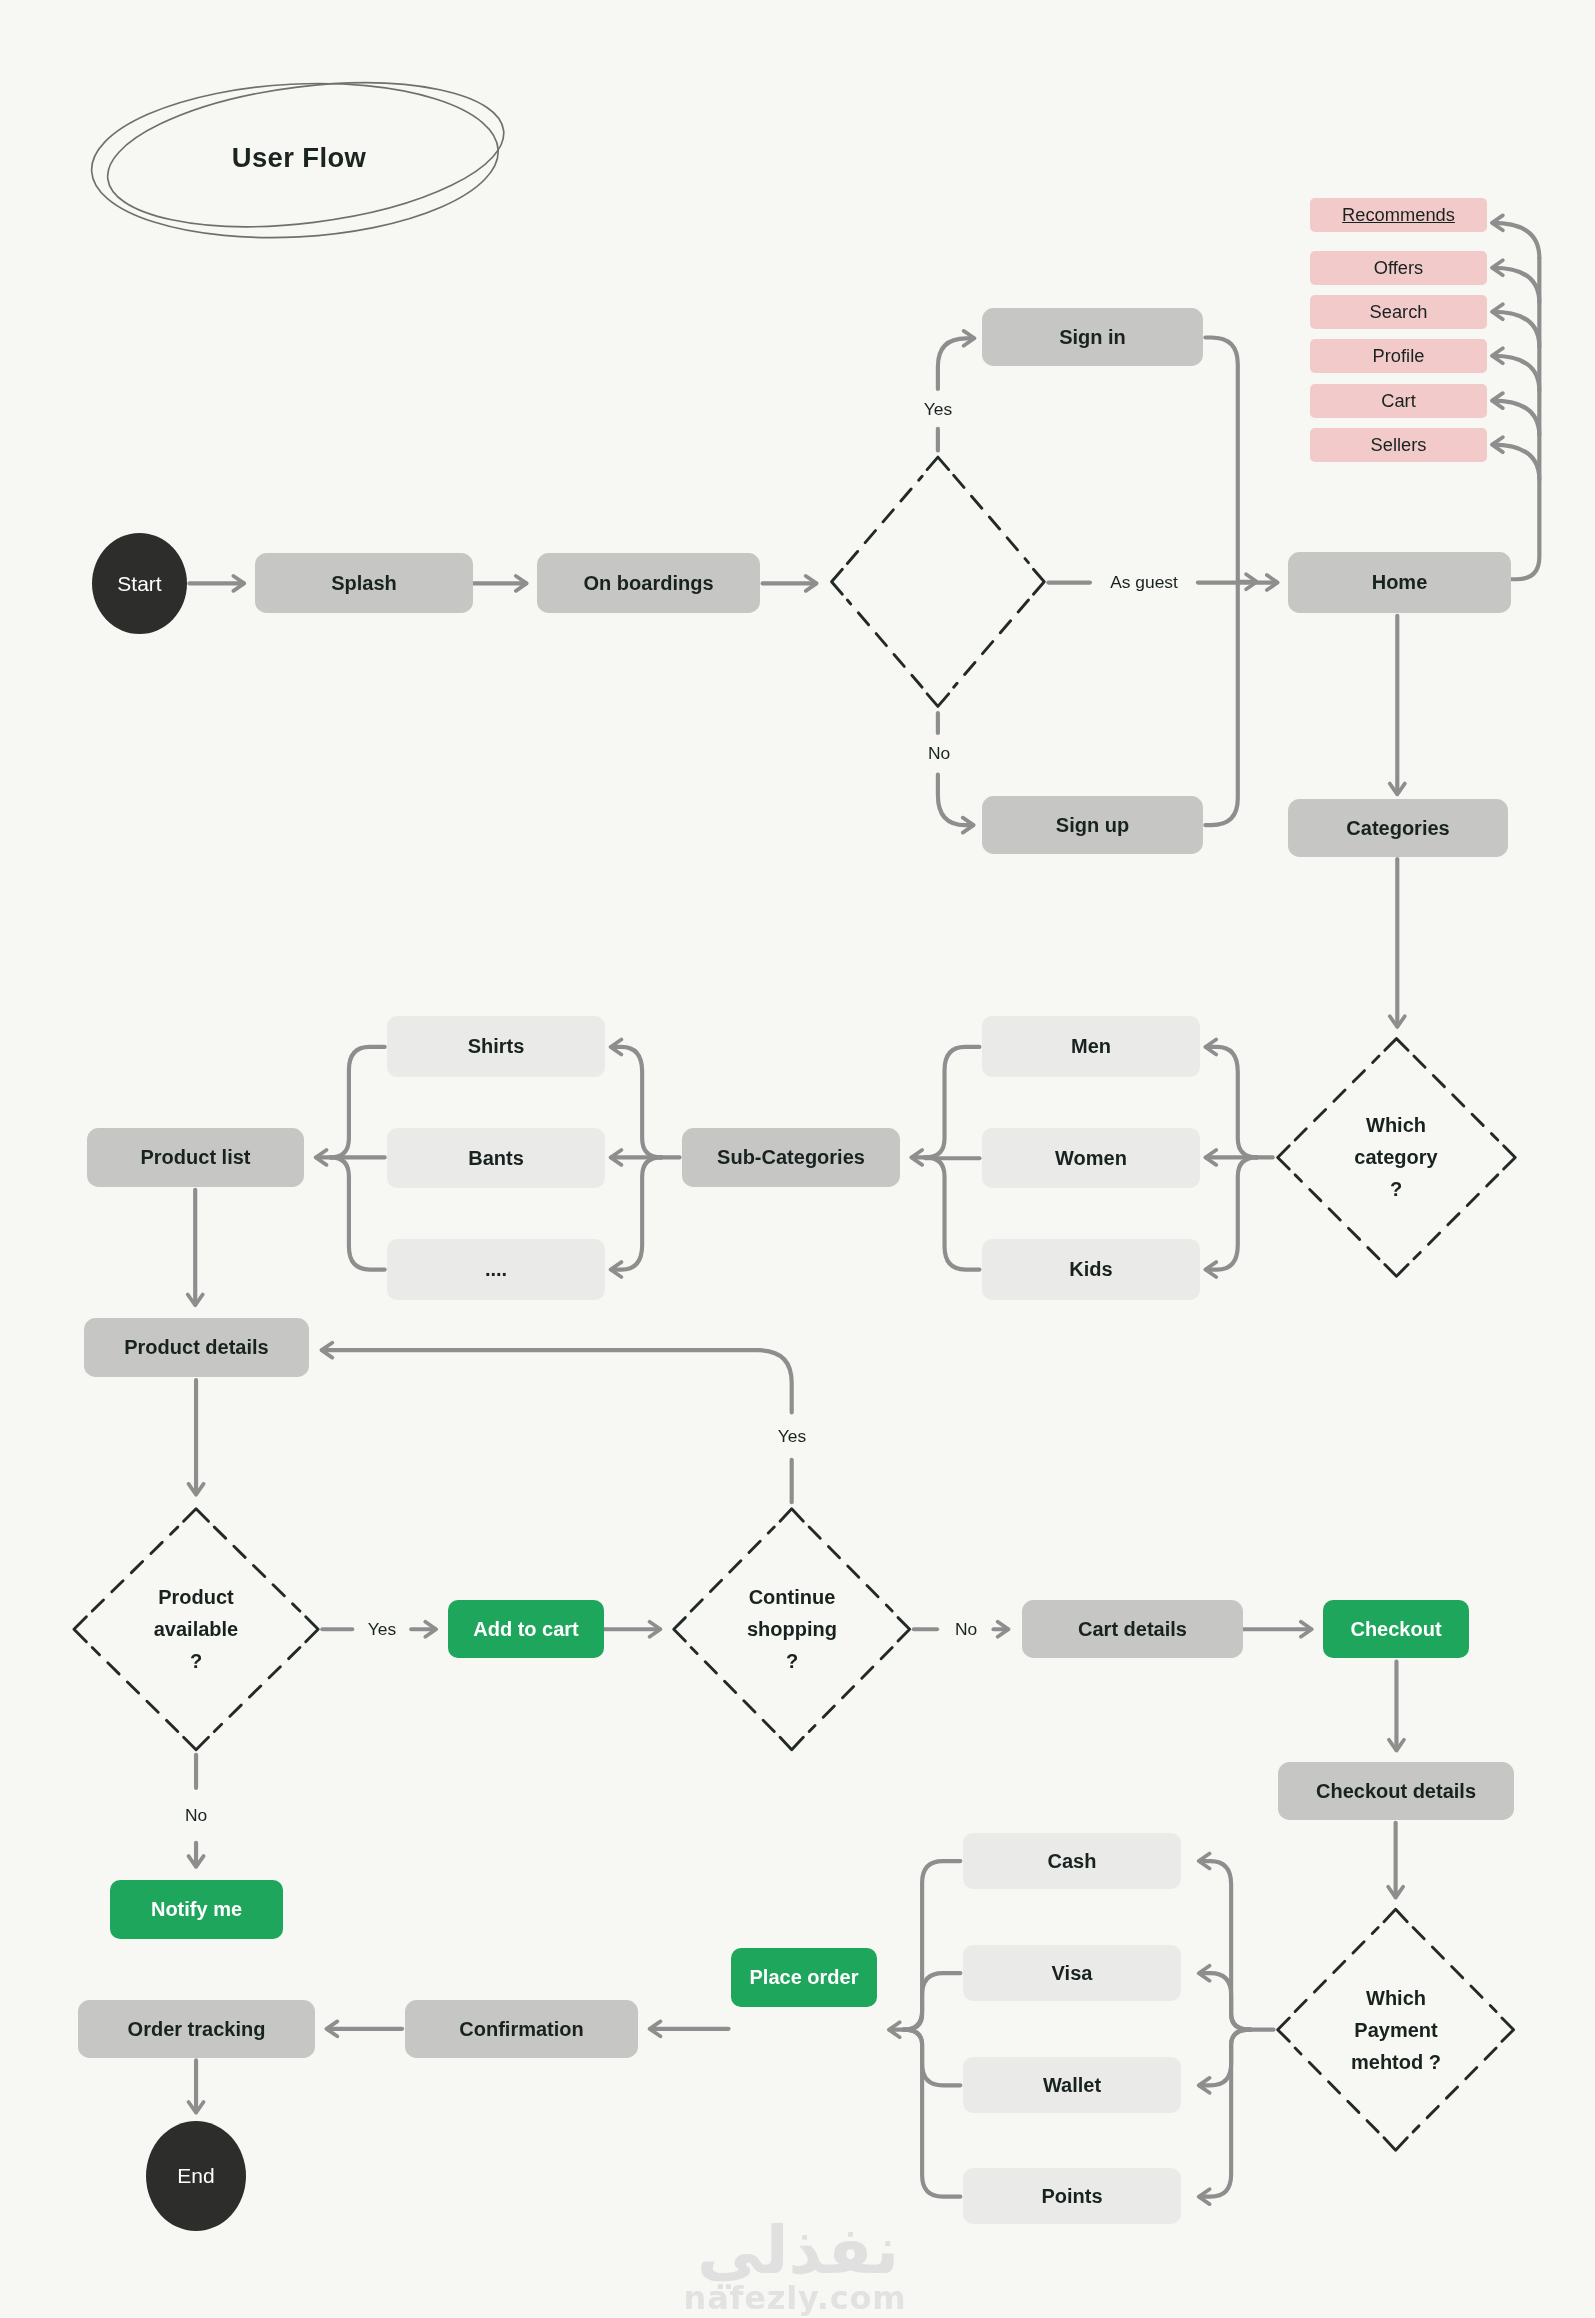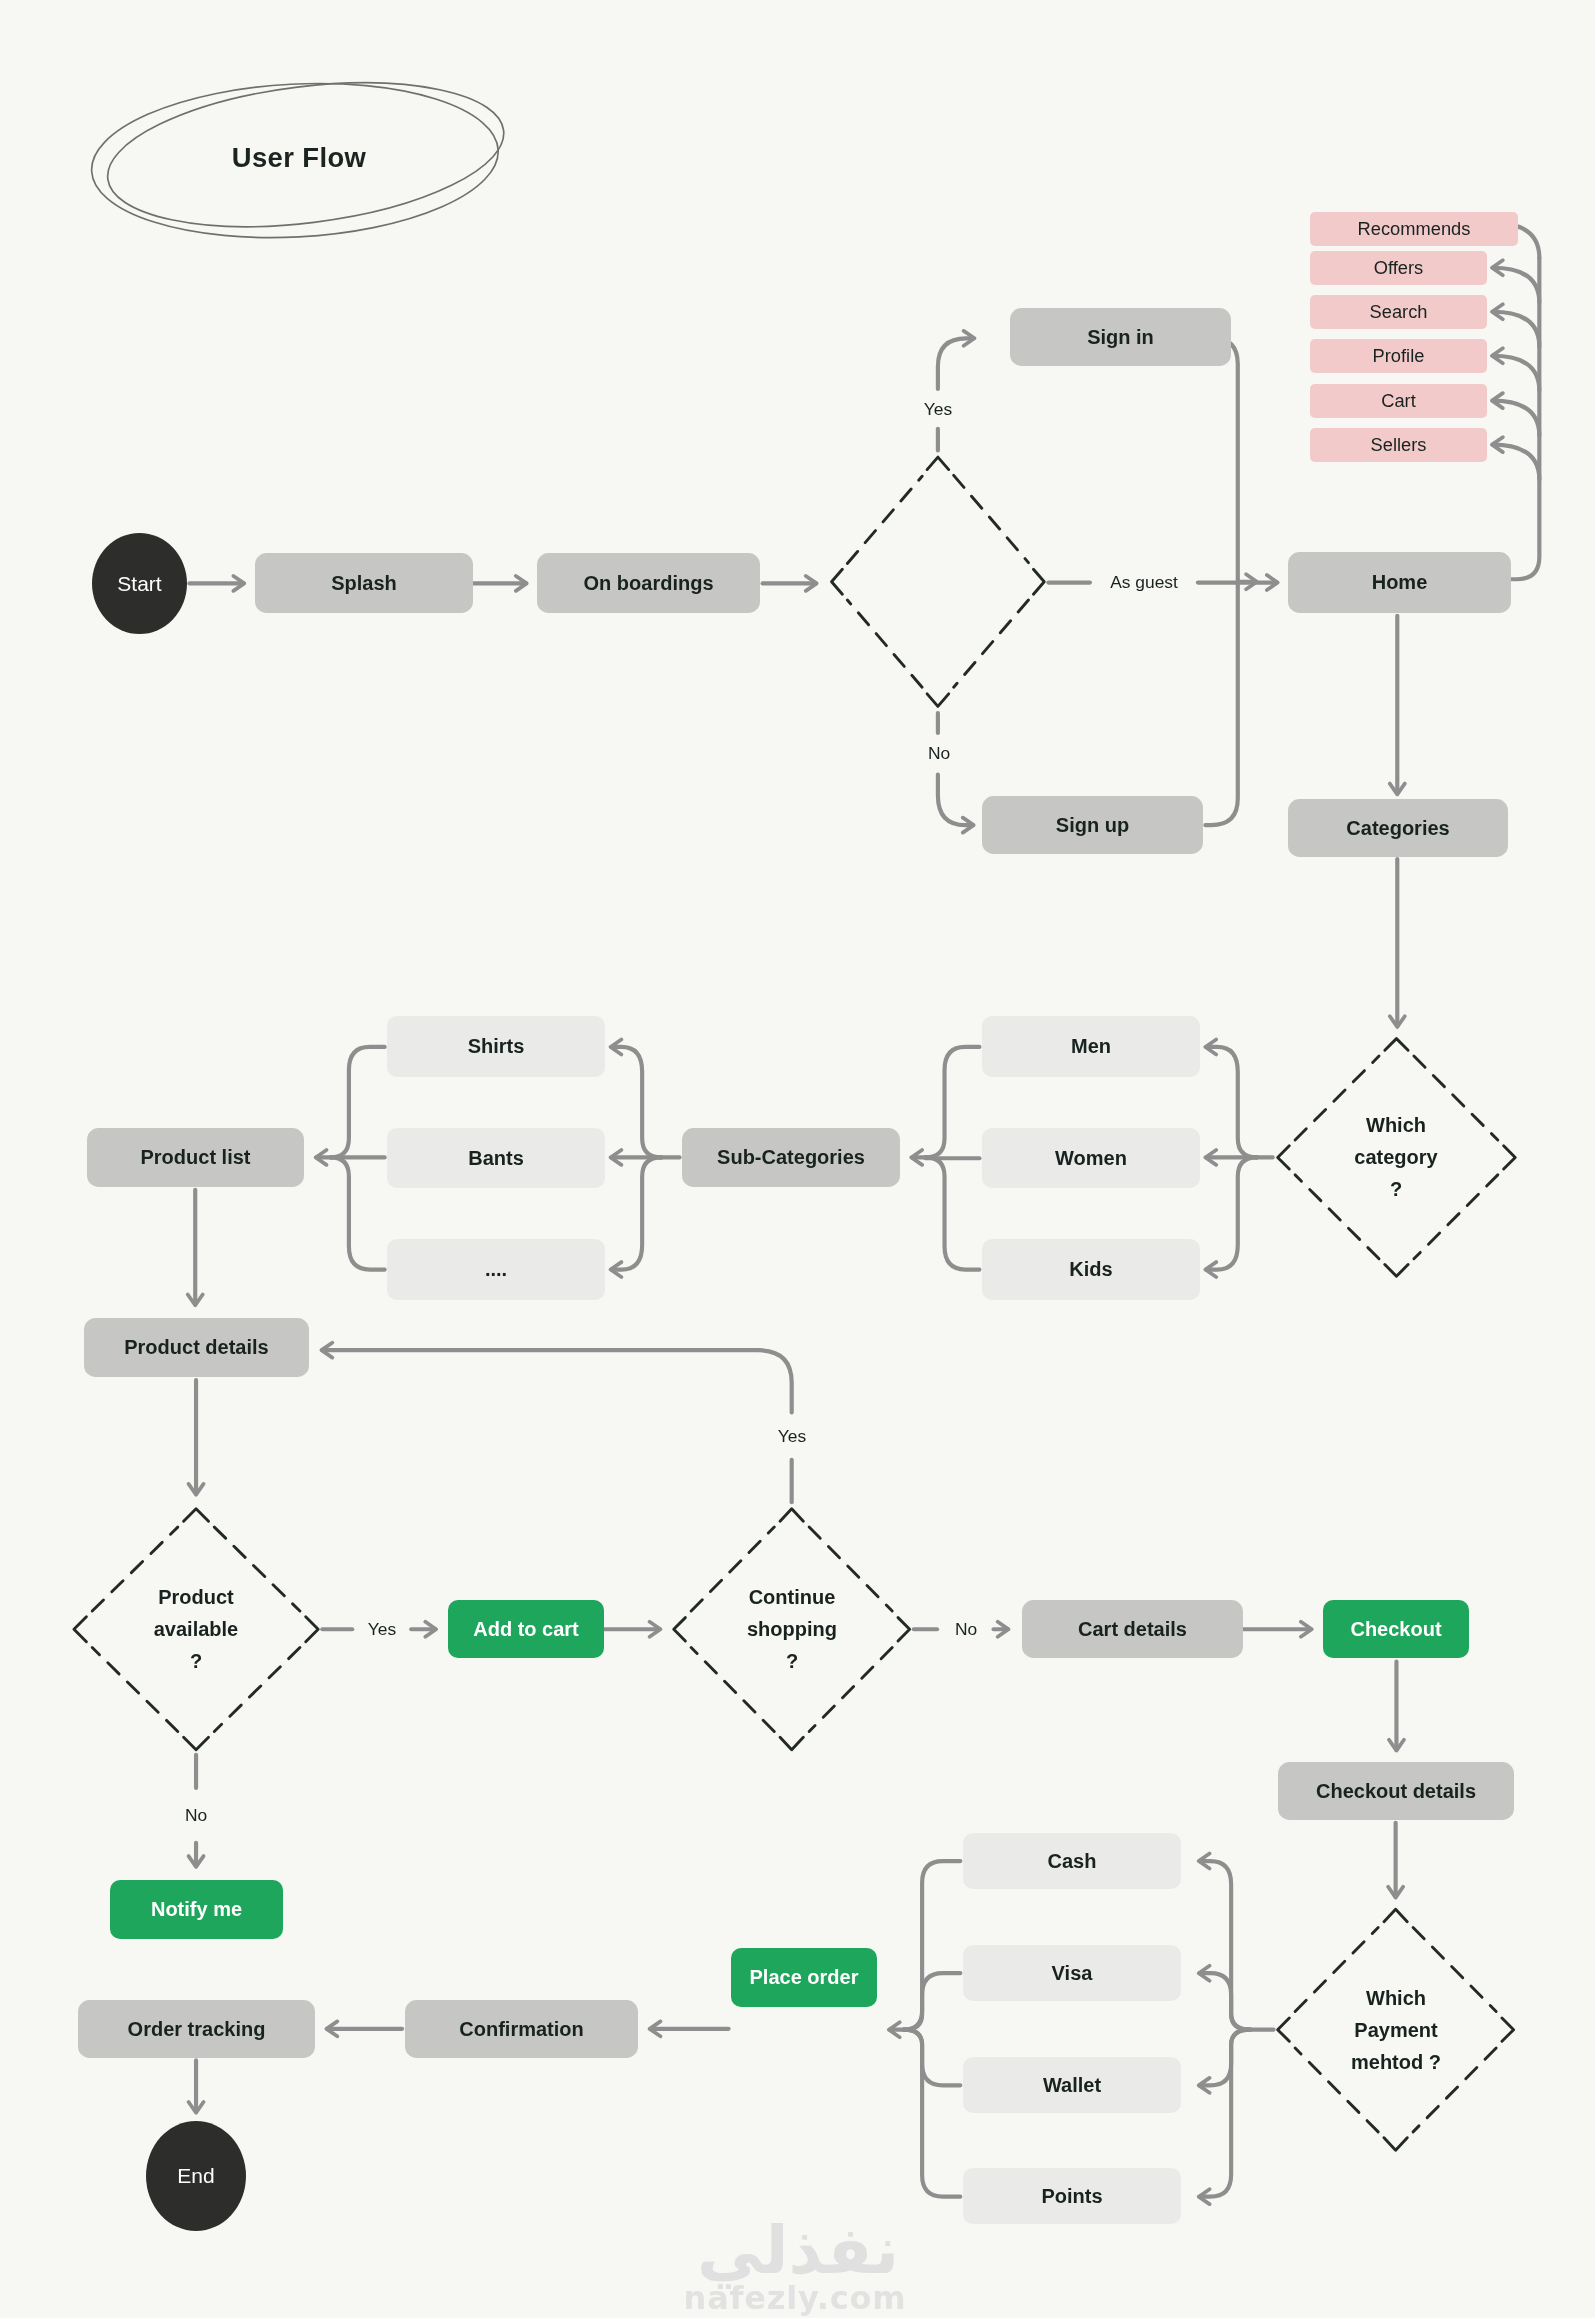--- a/index.html
+++ b/index.html
@@ -173,38 +173,38 @@
     </g>
   </svg>
 
   <div class="title" style="left:299px;top:158px;">User Flow</div>
 
   <div class="node circle" style="left:92px;top:533px;width:95px;height:101px;">Start</div>
   <div class="node circle" style="left:146px;top:2121px;width:100px;height:110px;">End</div>
 
   <div class="node gray" style="left:255px;top:553px;width:218px;height:60px;">Splash</div>
   <div class="node gray" style="left:537px;top:553px;width:223px;height:60px;">On boardings</div>
-  <div class="node gray" style="left:982px;top:308px;width:221px;height:58px;margin-left:28px;">Sign in</div>
+  <div class="node gray" style="left:982px;top:308px;width:221px;height:58px;">Sign in</div>
   <div class="node gray" style="left:982px;top:796px;width:221px;height:58px;">Sign up</div>
   <div class="node gray" style="left:1288px;top:552px;width:223px;height:61px;">Home</div>
   <div class="node gray" style="left:1288px;top:799px;width:220px;height:58px;">Categories</div>
   <div class="node gray" style="left:682px;top:1128px;width:218px;height:59px;">Sub-Categories</div>
   <div class="node gray" style="left:87px;top:1128px;width:217px;height:59px;">Product list</div>
   <div class="node gray" style="left:84px;top:1318px;width:225px;height:59px;">Product details</div>
   <div class="node gray" style="left:1022px;top:1600px;width:221px;height:58px;">Cart details</div>
   <div class="node gray" style="left:1278px;top:1762px;width:236px;height:58px;">Checkout details</div>
   <div class="node gray" style="left:405px;top:2000px;width:233px;height:58px;">Confirmation</div>
   <div class="node gray" style="left:78px;top:2000px;width:237px;height:58px;">Order tracking</div>
 
   <div class="node green" style="left:448px;top:1600px;width:156px;height:58px;">Add to cart</div>
   <div class="node green" style="left:110px;top:1880px;width:173px;height:59px;">Notify me</div>
   <div class="node green" style="left:1323px;top:1600px;width:146px;height:58px;">Checkout</div>
   <div class="node green" style="left:731px;top:1948px;width:146px;height:59px;">Place order</div>
 
-  <div class="node pink" style="left:1310px;top:212px;width:208px;height:34px;">Recommends</div>
+  <div class="node pink" style="left:1310px;top:198px;width:177px;height:34px;text-decoration:underline;">Recommends</div>
   <div class="node pink" style="left:1310px;top:251px;width:177px;height:34px;">Offers</div>
   <div class="node pink" style="left:1310px;top:295px;width:177px;height:34px;">Search</div>
   <div class="node pink" style="left:1310px;top:339px;width:177px;height:34px;">Profile</div>
   <div class="node pink" style="left:1310px;top:384px;width:177px;height:34px;">Cart</div>
   <div class="node pink" style="left:1310px;top:428px;width:177px;height:34px;">Sellers</div>
 
   <div class="node light" style="left:982px;top:1016px;width:218px;height:61px;">Men</div>
   <div class="node light" style="left:982px;top:1128px;width:218px;height:60px;">Women</div>
   <div class="node light" style="left:982px;top:1239px;width:218px;height:61px;">Kids</div>
 

